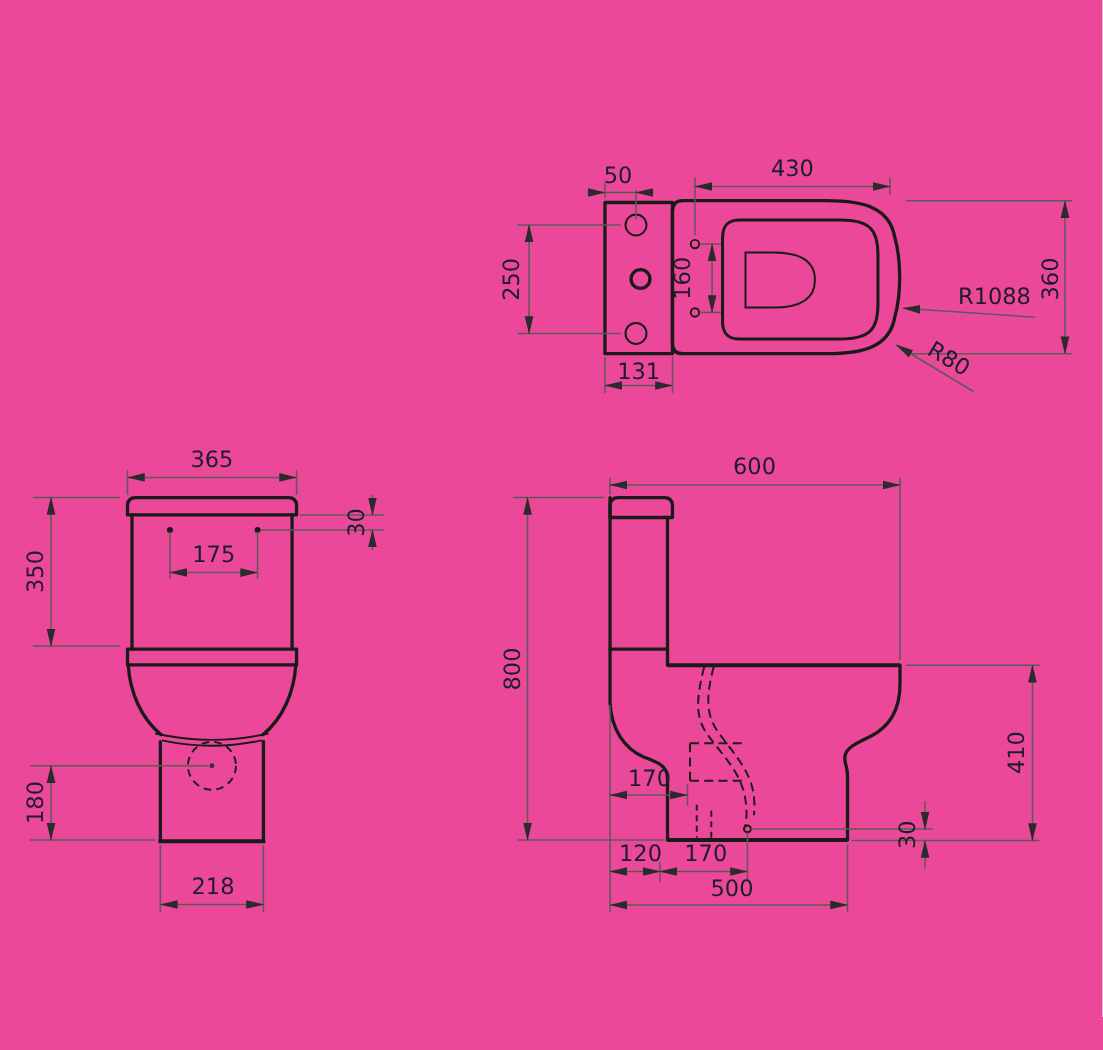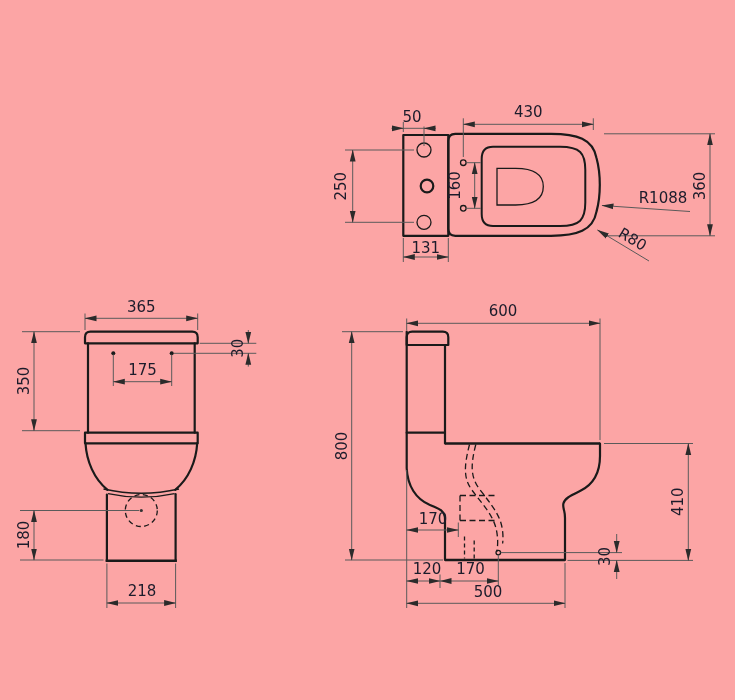--- a/index.html
+++ b/index.html
@@ -1,16 +1,16 @@
 <!DOCTYPE html>
 <html><head>
 <meta charset="utf-8">
 <style>
   html,body{margin:0;padding:0;background:#ffffff;}
-  .page{width:735px;height:700px;background:#fca5a5;position:relative;overflow:hidden;}
+  .page{width:735px;height:700px;background:#ec4899;position:relative;overflow:hidden;}
   svg{display:block;}
   .ol{stroke:#1a1a1a;stroke-width:2.2;fill:none;stroke-linecap:round;stroke-linejoin:round;}
   .olh{stroke:#1a1a1a;stroke-width:2.6;fill:none;stroke-linecap:butt;}
   .thin{stroke:#1a1a1a;stroke-width:1.3;fill:none;}
   .dim{stroke:#5a5a5a;stroke-width:1;fill:none;}
   .hid{stroke:#1a1a1a;stroke-width:1.3;fill:none;stroke-dasharray:6 3.5;}
   .hid2{stroke:#1a1a1a;stroke-width:1.3;fill:none;stroke-dasharray:4 3;}
   .dtxt{fill:#1c1c2b;font-family:"DejaVu Sans","Liberation Sans",sans-serif;font-size:15px;}
 </style>
 </head>

